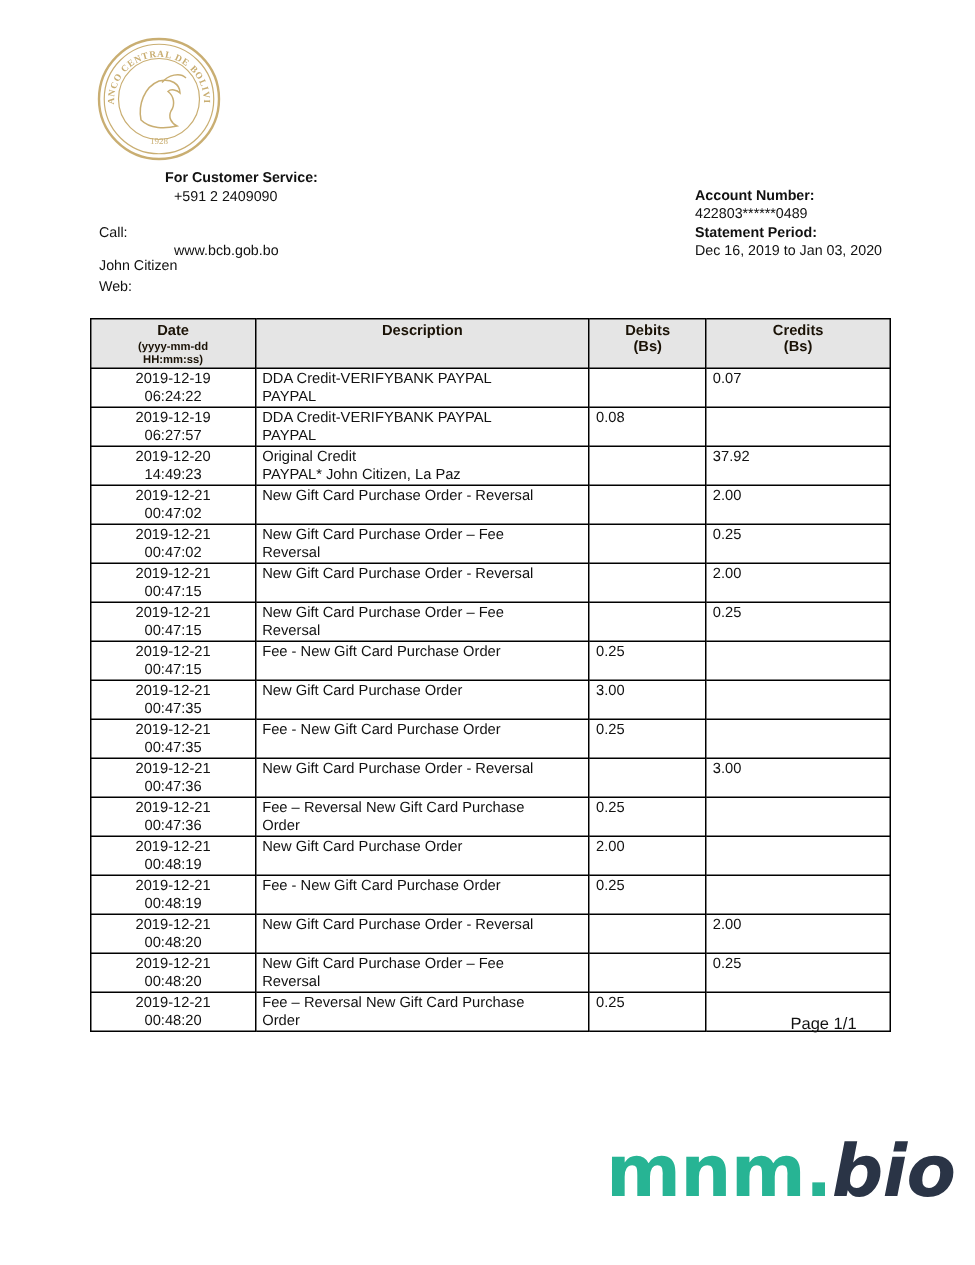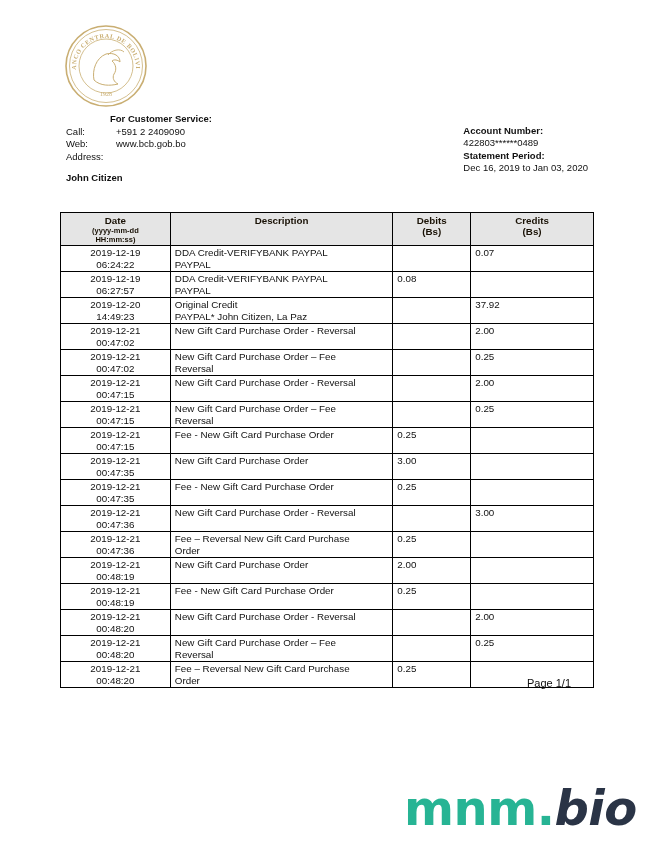--- a/index.html
+++ b/index.html
@@ -2,38 +2,38 @@
 <html><head>
 <meta charset="utf-8">
 <style>
   html, body { margin:0; padding:0; background:#ffffff; }
   body { width:650px; height:843px; position:relative; overflow:hidden;
          font-family:"Liberation Sans", sans-serif; color:#111; }
   .logo { position:absolute; left:64px; top:24px; width:84px; height:84px; }
   .cs { position:absolute; left:66px; top:113px; font-size:9.5px; line-height:12.6px; }
   .cs .title { font-weight:bold;padding-left:44px; }
   .cs .row { display:flex; }
-  .cs .lbl { width:50px; }
+  .cs .lbl { width:50px;margin-top:24px; }
   .cust { position:absolute; left:66px; top:172px; font-size:9.5px; line-height:12px; }
-  .cust .name { font-weight:bold; }
+  .cust .name { font-weight:normal; }
   .acct { position:absolute; right:62px; top:125px; font-size:9.5px; line-height:12.4px; text-align:left; }
   .acct .b { font-weight:bold; }
   table.tx { position:absolute; left:60px; top:212px; width:534px; border-collapse:collapse;
              font-size:9.8px; }
   table.tx th, table.tx td { border:1px solid #000; padding:1px 4px; vertical-align:top; }
   table.tx th { background:#e5e5e5; color:#1a1206; font-weight:bold; text-align:center; line-height:11px; padding-top:2px; }
   table.tx th .sub { font-size:7.5px; line-height:9px; display:block; }
   table.tx td { height:23px; line-height:11.5px; }
   .c-date { width:101px; text-align:center; }
   .c-desc { width:214px;margin-left:21px; }
   .c-deb { width:69px; }
   .c-cre { width:114px; text-align:left; }
   .page { position:absolute; left:527px; top:677px; font-size:11px; }
   .wm { position:absolute; left:404px; top:753px; font-size:48px; font-weight:bold; letter-spacing:-0.5px;
-        font-family:"DejaVu Sans", sans-serif; line-height:56px;margin-top:27px; }
+        font-family:"DejaVu Sans", sans-serif; line-height:56px; }
   .wm .a { color:#27b494; }
   .wm .b { color:#2a3446; font-style:italic; }
 </style>
 </head>
 <body>
 
 <div class="logo">
   <svg width="84" height="84" viewBox="0 0 84 84">
     <circle cx="42" cy="42" r="40" fill="none" stroke="#c9ae72" stroke-width="1.6"></circle>
     <circle cx="42" cy="42" r="36.5" fill="none" stroke="#c9ae72" stroke-width="0.8"></circle>

